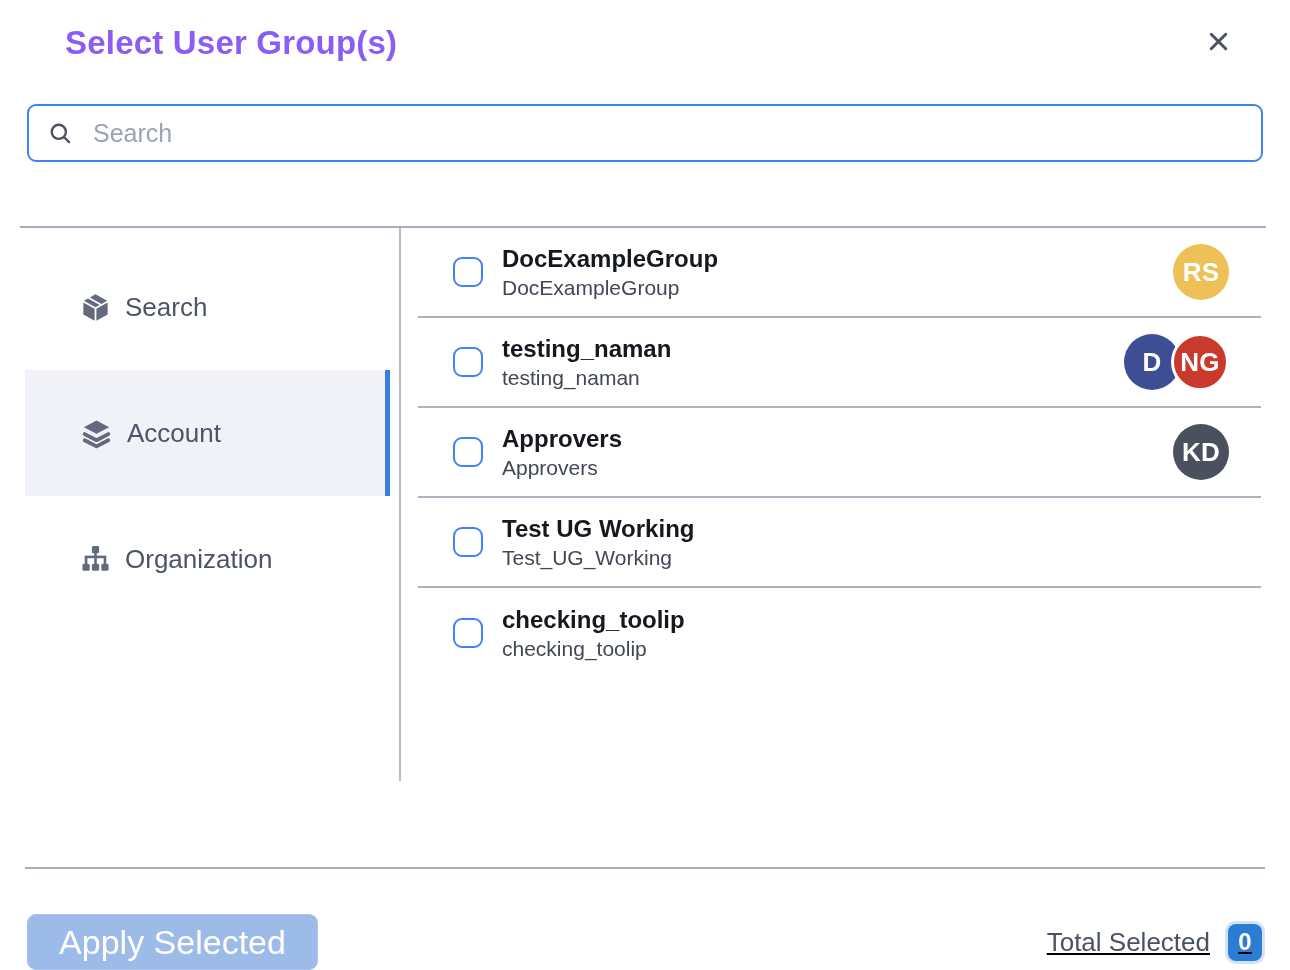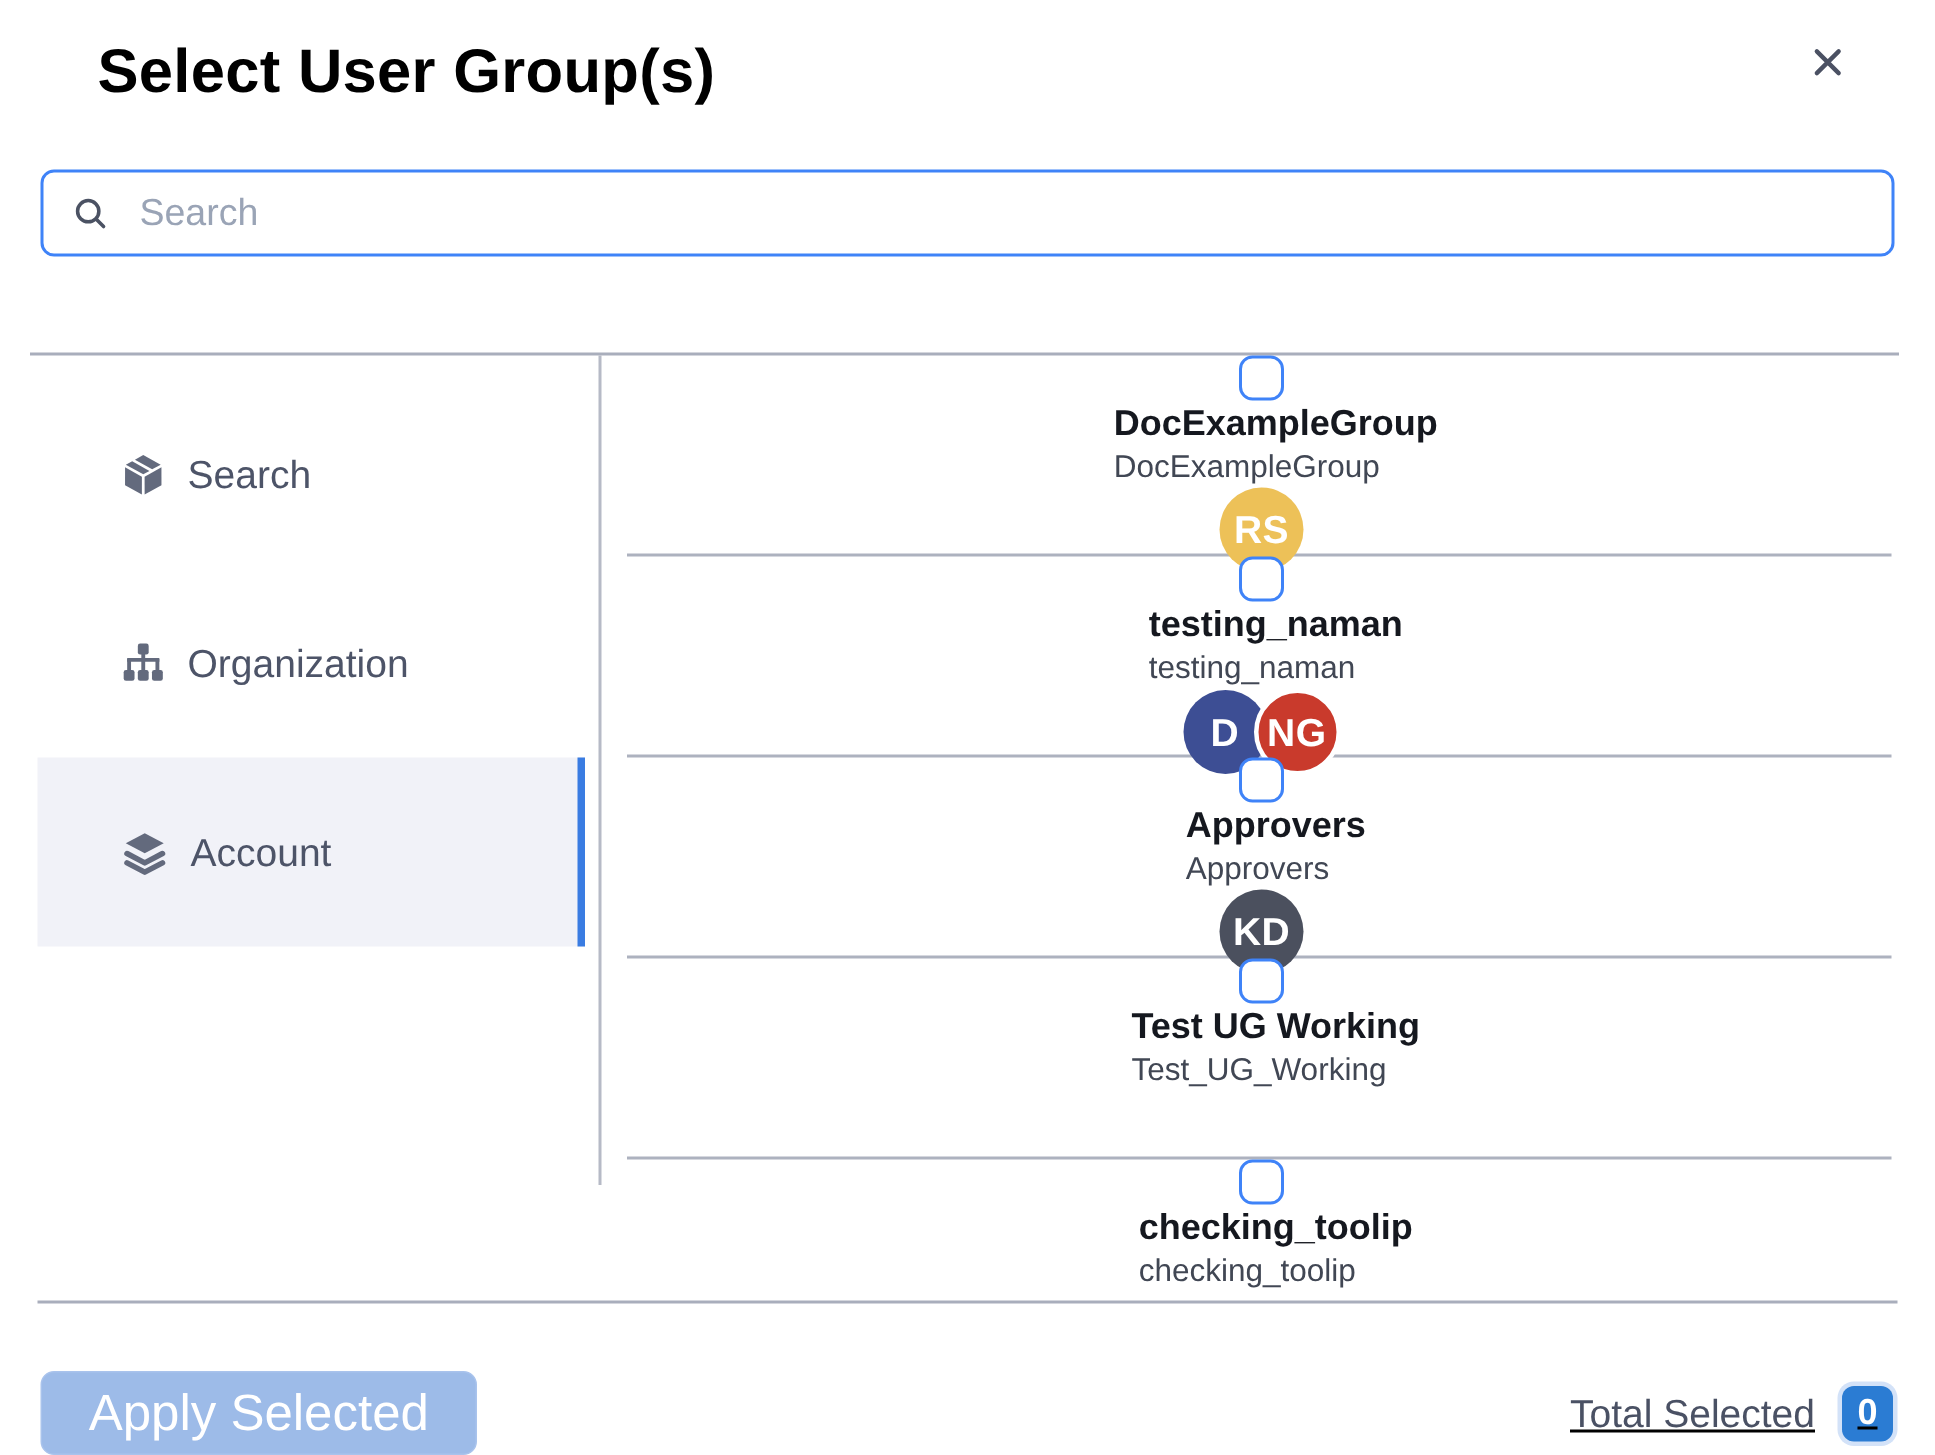--- a/index.html
+++ b/index.html
@@ -4,21 +4,21 @@
 <style>
   * { margin:0; padding:0; box-sizing:border-box; }
   html,body { width:1290px; height:970px; background:#ffffff; overflow:hidden;
               font-family:"Liberation Sans","DejaVu Sans",sans-serif; }
 
   .modal { width:1290px; height:970px; background:#fff; display:flex; flex-direction:column; }
 
   
   .header { display:flex; justify-content:space-between; align-items:flex-start;
             padding:24px 58px 0 65px; }
-  .title { font-size:41px; font-weight:600; color:#000000; letter-spacing:.2px; }
+  .title { font-size:33px; font-weight:600; color:#8b5cf6; letter-spacing:.2px; }
   .close-btn { margin-top:4px; cursor:pointer; line-height:0; }
 
   
   .search-wrap { margin:42px 27px 0 27px; height:58px; border:2px solid #3f83f8;
                  border-radius:9px; display:flex; align-items:center; padding:0 18px; gap:19px; }
   .search-input { border:none; outline:none; flex:1; font-size:25px; color:#2a3040;
                   font-family:inherit; background:transparent; }
   .search-input::placeholder { color:#9aa4b6; }
 
   .top-divider { border:none; border-top:2px solid #a9aebc; margin:64px 24px 0 20px; }
@@ -27,22 +27,22 @@
   .content { display:flex; flex:1; min-height:0; }
   .left-col { width:401px; flex:none; border-right:2px solid #b6bac6; height:553px; }
   .tabs { padding-top:16px; margin-left:25px; width:365px; }
   .tab { height:126px; display:flex; align-items:center; padding-left:55px; gap:14px;
          cursor:pointer; }
   .tab.selected { background:#f1f2f8; border-right:5px solid #3a7ce2; }
   .tab-label { font-size:26px; color:#4d5468; }
   .tab-icon { line-height:0; flex:none; }
 
   .right-col { flex:1; padding-left:17px; }
-  .group-row { height:134px; display:flex; align-items:center; padding:0 32px 0 35px;
-               border-bottom:2px solid #adb2bf; margin-right:29px;flex-direction:column; }
+  .group-row { height:90px; display:flex; align-items:center; padding:0 32px 0 35px;
+               border-bottom:2px solid #adb2bf; margin-right:29px; }
   .group-row:last-child { border-bottom:none; }
   .checkbox { width:30px; height:30px; border:2.5px solid #3f83f8; border-radius:9px;
               background:#fff; flex:none; cursor:pointer; }
   .group-text { margin-left:19px; flex:1; min-width:0; }
   .group-title { font-size:24px; font-weight:700; color:#15181f; line-height:31px; }
   .group-subtitle { font-size:21px; color:#414754; line-height:27px; }
   .avatar-stack { display:flex; align-items:center; flex:none; }
   .avatar { width:56px; height:56px; border-radius:50%; color:#fff; font-weight:700;
             font-size:26px; display:flex; align-items:center; justify-content:center;
             letter-spacing:.3px; }
@@ -93,39 +93,39 @@
       <div class="tabs" id="tabs-container">
           <div class="tab">
             <span class="tab-icon"><svg width="31" height="31" viewBox="0 0 24 24" fill="#636a7d">
                 <path d="M12 1.8 L21 6.8 L16.6 9.2 L7.7 4.2 Z"></path>
                 <path d="M6.3 5 L15.2 10 L12 11.8 L3 6.8 Z"></path>
                 <path d="M2.6 8.1 L11.3 13 L11.3 22.2 L2.6 17.4 Z"></path>
                 <path d="M21.4 8.1 L12.7 13 L12.7 22.2 L21.4 17.4 Z"></path>
               </svg></span>
             <span class="tab-label">Search</span>
           </div>
+          <div class="tab selected">
+            <span class="tab-icon"><svg width="33" height="33" viewBox="0 0 24 24" fill="none">
+                <path d="M12 2.6 L21.2 7.4 L12 12.2 L2.8 7.4 Z" fill="#636a7d"></path>
+                <path d="M3.4 12.4 L12 16.9 L20.6 12.4" stroke="#636a7d" stroke-width="2.7" stroke-linecap="round" stroke-linejoin="round"></path>
+                <path d="M3.4 16.9 L12 21.4 L20.6 16.9" stroke="#636a7d" stroke-width="2.7" stroke-linecap="round" stroke-linejoin="round"></path>
+              </svg></span>
+            <span class="tab-label">Account</span>
+          </div>
           <div class="tab">
             <span class="tab-icon"><svg width="31" height="31" viewBox="0 0 24 24" fill="#636a7d">
                 <rect x="9.2" y="1.6" width="5.6" height="5.6" rx="1.2"></rect>
                 <path d="M11 6.5 h2 v3 h-2 z"></path>
                 <path d="M3.7 9 h16.6 v2 H3.7 z"></path>
                 <path d="M3.7 9.5 h2 v6 h-2 z M11 9.5 h2 v6 h-2 z M18.3 9.5 h2 v6 h-2 z"></path>
                 <rect x="1.9" y="15.2" width="5.6" height="5.6" rx="1.2"></rect>
                 <rect x="9.2" y="15.2" width="5.6" height="5.6" rx="1.2"></rect>
                 <rect x="16.5" y="15.2" width="5.6" height="5.6" rx="1.2"></rect>
               </svg></span>
             <span class="tab-label">Organization</span>
-          </div>
-          <div class="tab selected">
-            <span class="tab-icon"><svg width="33" height="33" viewBox="0 0 24 24" fill="none">
-                <path d="M12 2.6 L21.2 7.4 L12 12.2 L2.8 7.4 Z" fill="#636a7d"></path>
-                <path d="M3.4 12.4 L12 16.9 L20.6 12.4" stroke="#636a7d" stroke-width="2.7" stroke-linecap="round" stroke-linejoin="round"></path>
-                <path d="M3.4 16.9 L12 21.4 L20.6 16.9" stroke="#636a7d" stroke-width="2.7" stroke-linecap="round" stroke-linejoin="round"></path>
-              </svg></span>
-            <span class="tab-label">Account</span>
           </div>
         </div>
     </div>
     <div class="right-col" id="group-list">
         <div class="group-row">
           <span class="checkbox"></span>
           <div class="group-text">
             <div class="group-title">DocExampleGroup</div>
             <div class="group-subtitle">DocExampleGroup</div>
           </div>

